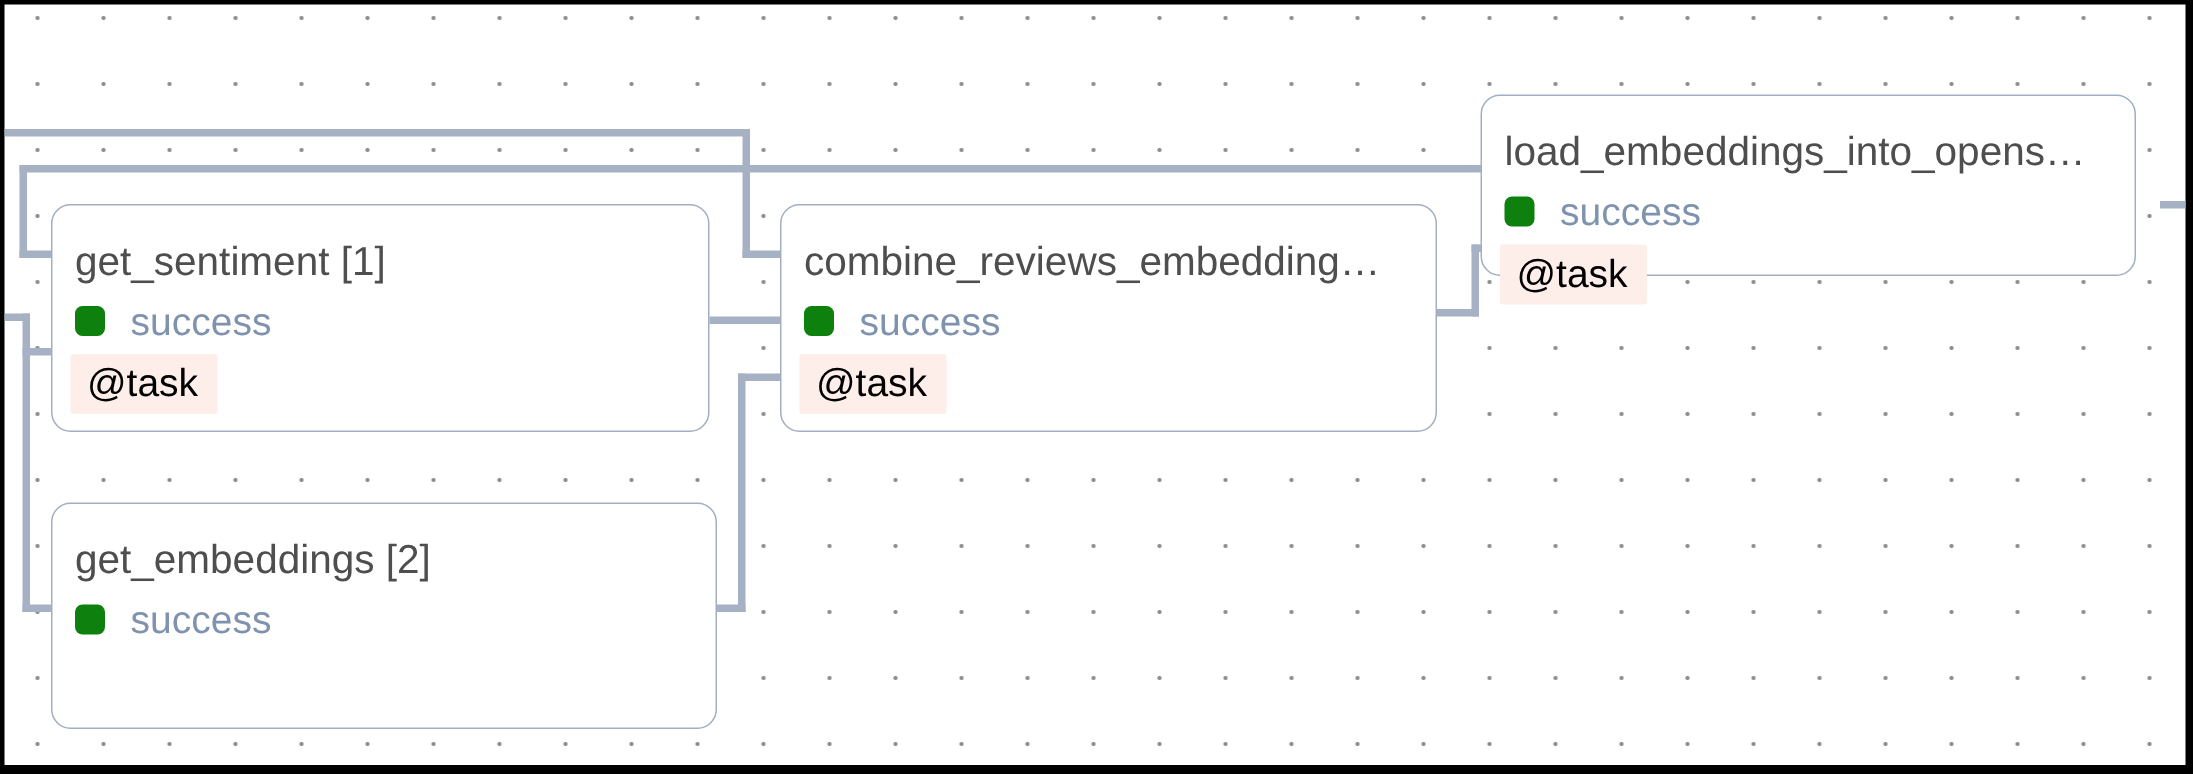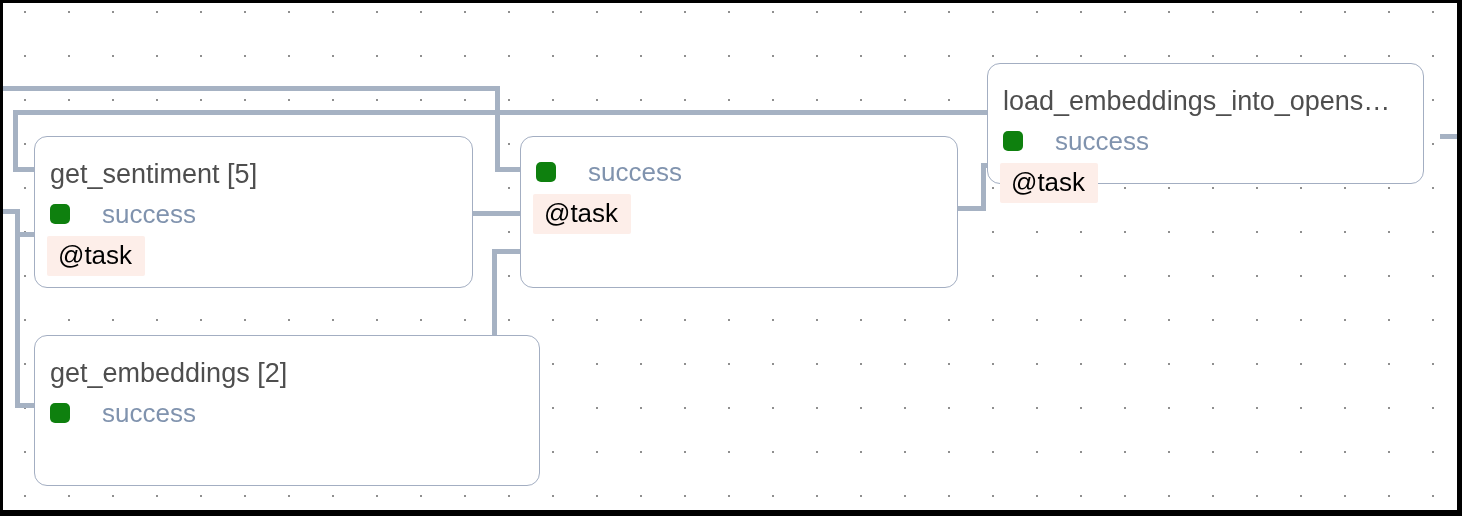--- a/index.html
+++ b/index.html
@@ -40,21 +40,21 @@
     font-size:27px;
     color:var(--title-color,#4e4e4e);
     line-height:1.15;
     white-space:nowrap;
     overflow:hidden;
     margin-bottom:11px;
   }
   .status-row{
     display:flex;
     align-items:center;
-    gap:32px;
+    gap:17px;
     margin-bottom:9px;
   }
   .status-square{
     width:20px;height:20px;
     border-radius:5px;
     background:var(--success-green,#0e800e);
     flex:0 0 auto;
   }
   .status-text{
     font-size:26px;
@@ -103,37 +103,38 @@
   <div class="edge" style="left:489px;top:246px;width:5px;height:159px"></div>
   <div class="edge" style="left:489px;top:246px;width:28px;height:5px"></div>
 
   <div class="edge" style="left:955px;top:203px;width:28px;height:5px"></div>
   <div class="edge" style="left:978px;top:160px;width:5px;height:48px"></div>
   <div class="edge" style="left:978px;top:160px;width:22px;height:5px"></div>
 
   <div class="edge" style="left:1437px;top:131px;width:25px;height:5px"></div>
 
   <div class="node" style="left:31px;top:133px;width:439px;height:152px">
-    <div class="node-title">get_sentiment [5]</div>
+    <div class="node-title">get_sentiment [1]</div>
     <div class="status-row">
       <span class="status-square"></span>
       <span class="status-text">success</span>
     </div>
     <span class="badge">@task</span>
   </div>
 
-  <div class="node" style="left:31px;top:332px;width:506px;height:151px">
+  <div class="node" style="left:31px;top:332px;width:444px;height:151px">
     <div class="node-title">get_embeddings [2]</div>
     <div class="status-row">
       <span class="status-square"></span>
       <span class="status-text">success</span>
     </div>
   </div>
 
   <div class="node" style="left:517px;top:133px;width:438px;height:152px">
+    <div class="node-title">combine_reviews_embedding…</div>
     <div class="status-row">
       <span class="status-square"></span>
       <span class="status-text">success</span>
     </div>
     <span class="badge">@task</span>
   </div>
 
   <div class="node" style="left:984px;top:60px;width:437px;height:121px">
     <div class="node-title">load_embeddings_into_opens…</div>
     <div class="status-row">

